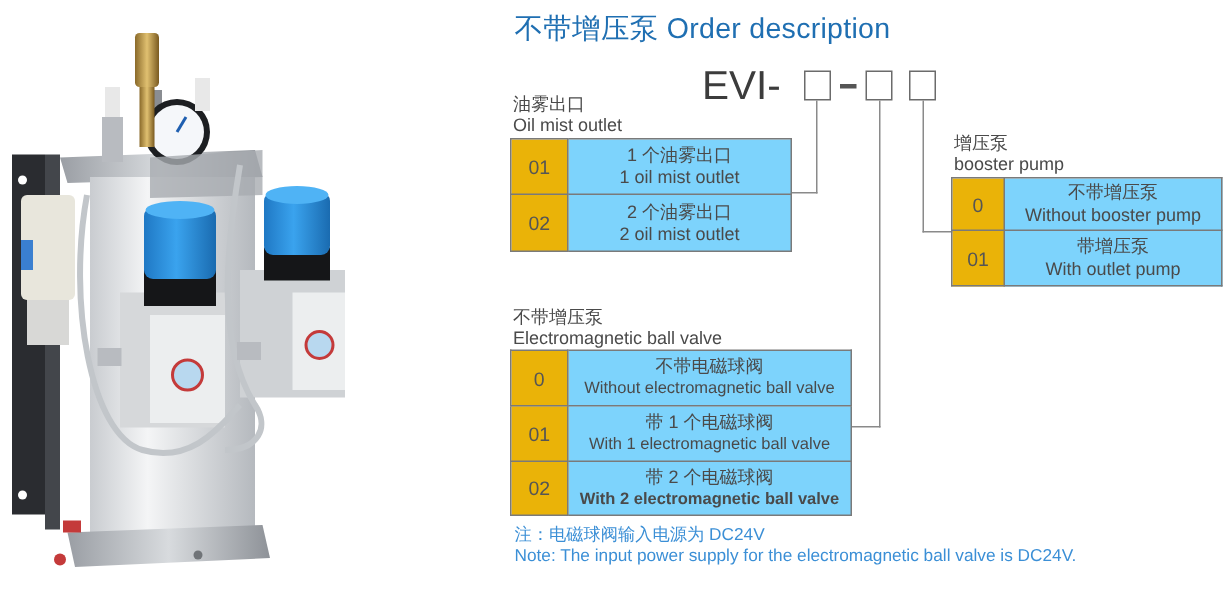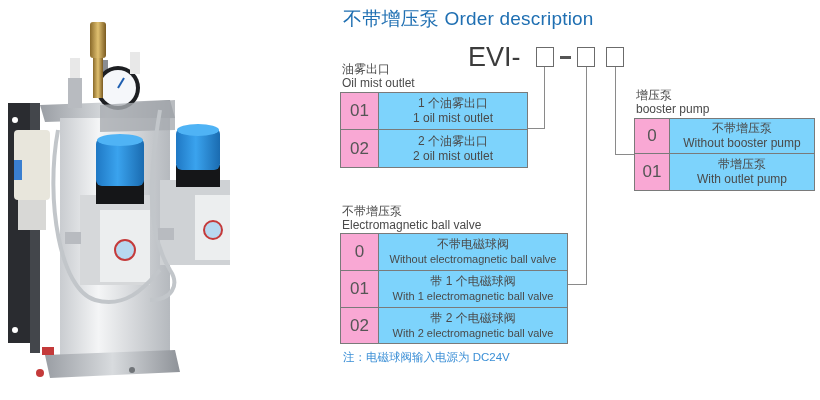--- a/index.html
+++ b/index.html
@@ -7,21 +7,21 @@
          font-family:"Liberation Sans", "DejaVu Sans", sans-serif; color:#4a4a4a; }
   .abs { position:absolute; }
   .title { left:343px; top:6px; font-size:19px; color:#1f6fb2; white-space:nowrap; letter-spacing:0.2px; }
   .model { left:468px; top:42px; font-size:27px; color:#3c3c3c; white-space:nowrap; }
   .box { border:1.2px solid #6b6b6b; background:#fff; box-sizing:border-box; width:18px; height:20px; }
   .dash { width:11px; height:2.5px; background:#555; }
   .line { background:#8a8a8a; }
   .cap { font-size:12px; color:#4a4a4a; line-height:14px; white-space:nowrap; }
   table.opt { position:absolute; border-collapse:collapse; }
   table.opt td { border:1px solid #7a7a7a; padding:0; text-align:center; vertical-align:middle; }
-  td.code { background:#f9a8d4; width:37px; font-size:17px; color:#555; }
+  td.code { background:#eab308; width:37px; font-size:13px; color:#555; }
   td.desc { background:#7dd3fc; font-size:12px; line-height:15px; color:#4a4a4a; }
   td.desc .zh { display:block; }
   td.desc .en { display:block; }
   .note { left:343px; top:350px; font-size:11.5px; color:#3b8fd6; line-height:14px; white-space:nowrap; }
   .photo { left:0; top:0; width:260px; height:400px; }
 </style>
 </head>
 <body>
 
 <div class="abs photo">
@@ -184,21 +184,22 @@
     <td class="code">01</td>
     <td class="desc">
       <span class="zh">带 1 个电磁球阀</span>
       <span class="en" style="font-size:11px;">With 1 electromagnetic ball valve</span>
     </td>
   </tr>
   <tr style="height:36px;">
     <td class="code">02</td>
     <td class="desc">
       <span class="zh">带 2 个电磁球阀</span>
-      <span class="en" style="font-size:11px;">With 2 electromagnetic ball valve</span>
+      <span class="en" style="font-size:11px;font-weight:bold;">With 2 electromagnetic ball valve</span>
     </td>
   </tr>
 </tbody>
   </table>
 
 <div class="abs note">
   <div>注：电磁球阀输入电源为 DC24V</div>
+  <div>Note: The input power supply for the electromagnetic ball valve is DC24V.</div>
 </div>
 
 </body></html>

